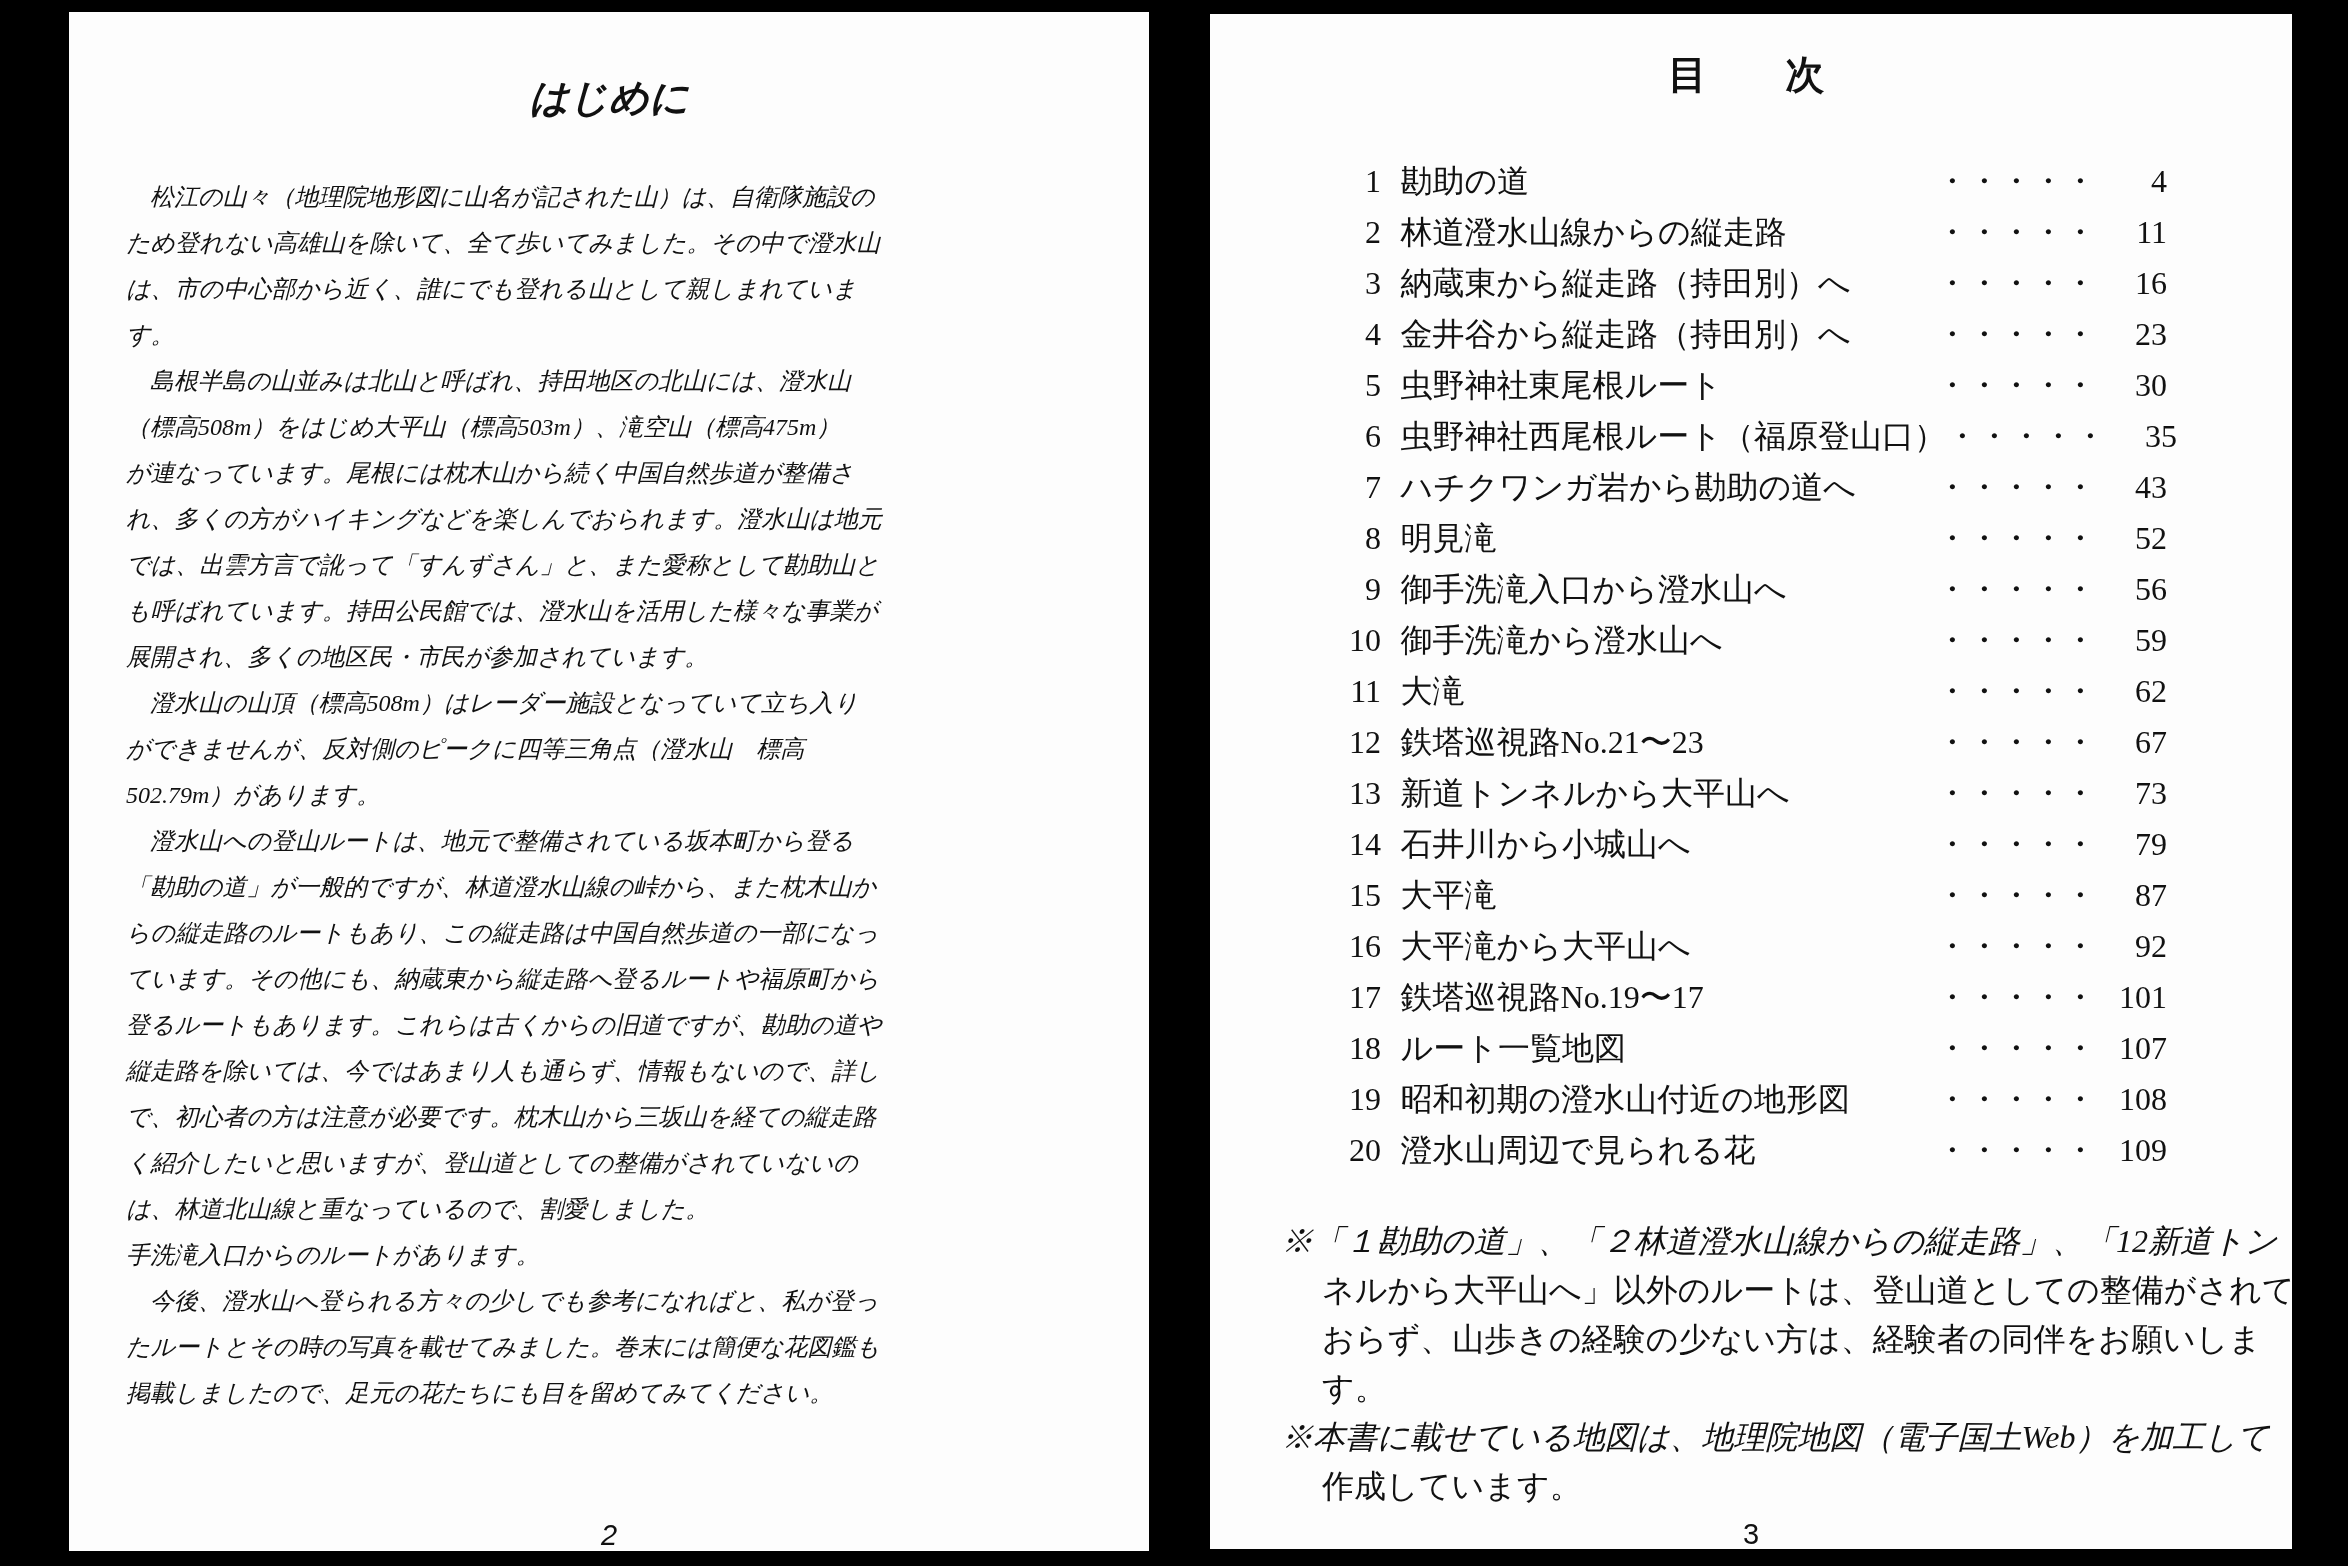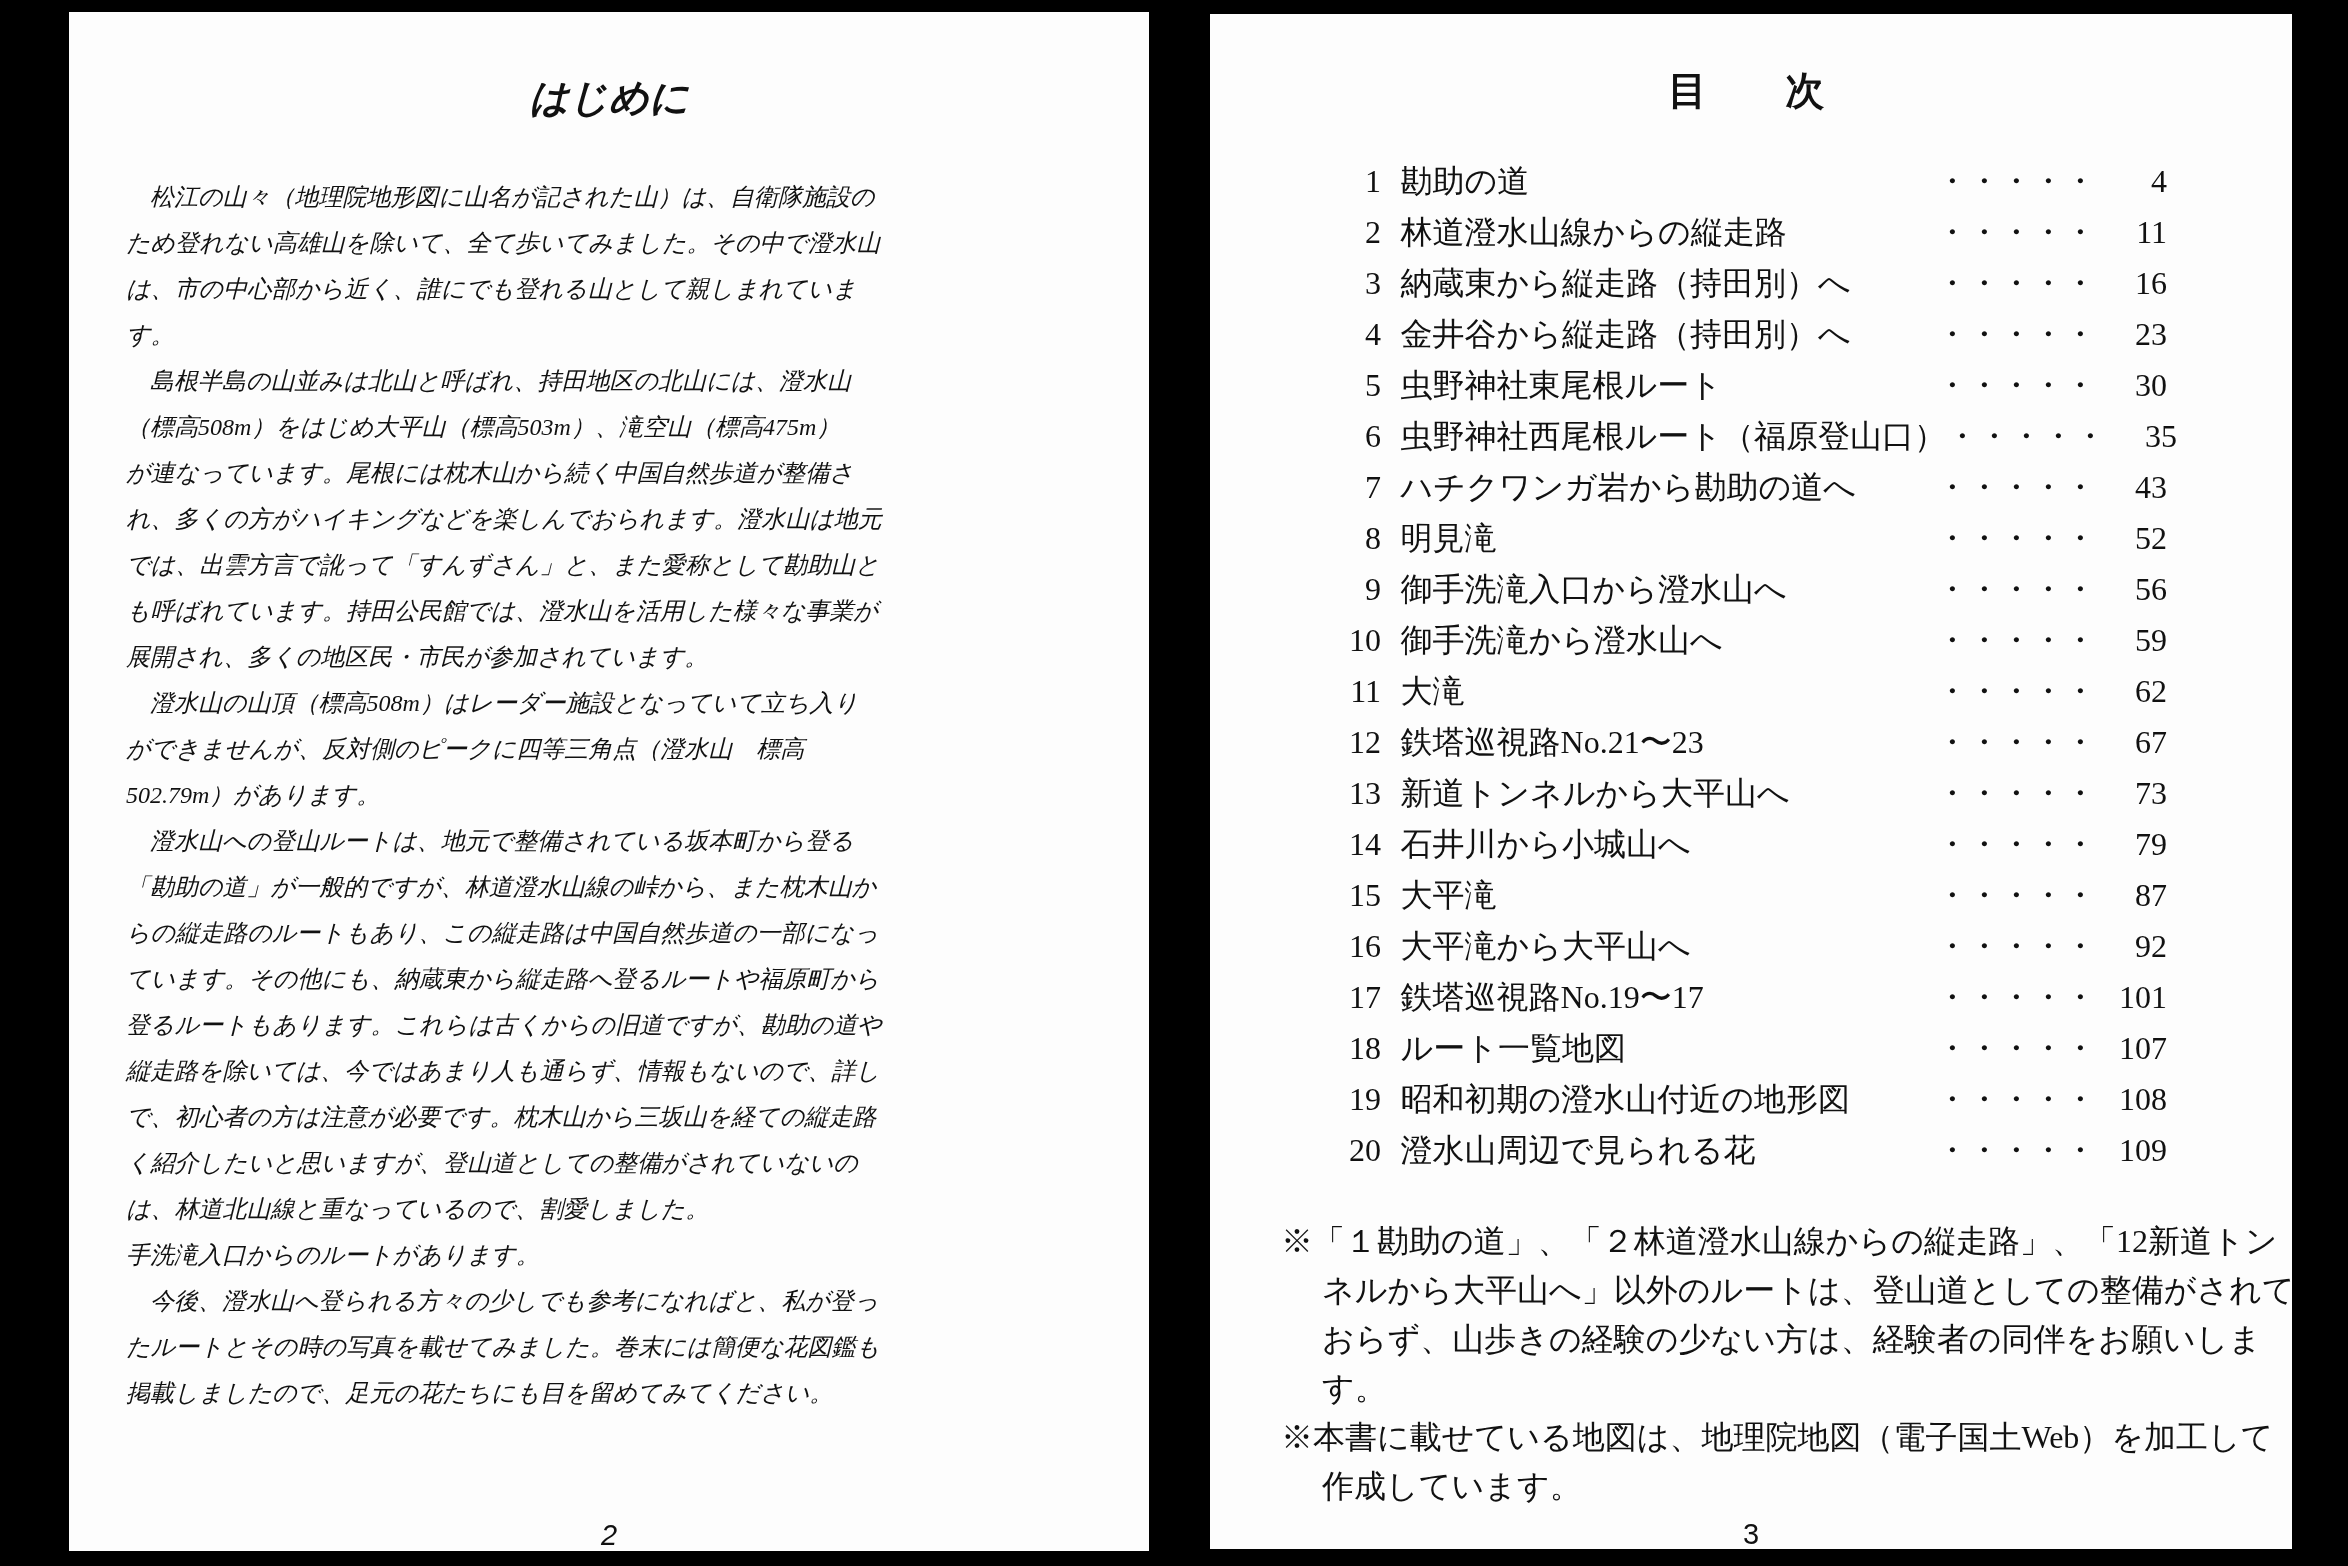--- a/index.html
+++ b/index.html
@@ -15,21 +15,21 @@
   #left-page{left:69px;top:11.8px;width:1080px;height:1539px;font-style:italic;}
   #right-page{left:1210px;top:13.7px;width:1082px;height:1535px;}
 
   .doc-title{
     position:absolute;left:0;width:100%;
     text-align:center;
     font-size:39px;font-weight:bold;
     white-space:pre;
   }
   #left-page .doc-title{top:59px;}
-  #right-page .doc-title{top:50px;letter-spacing:19.6px;padding-left:10px;box-sizing:border-box;}
+  #right-page .doc-title{top:34px;letter-spacing:19.6px;padding-left:10px;box-sizing:border-box;}
 
   .body-text{
     position:absolute;left:57px;top:162px;width:990px;
     font-size:24px;line-height:46px;
   }
   .body-line{white-space:pre;}
 
   .toc{
     position:absolute;left:130px;top:142px;width:827px;
     font-size:32px;
@@ -38,21 +38,21 @@
   .toc-num{width:41px;text-align:right;white-space:pre;flex:none;}
   .toc-label{margin-left:19.6px;flex:1;white-space:pre;overflow:visible;}
   .toc-dots{white-space:pre;margin-right:5.9px;flex:none;}
   .toc-page{width:65px;text-align:right;white-space:pre;flex:none;}
 
   .notes{
     position:absolute;left:71px;top:1203px;width:951px;
     font-size:32px;line-height:49px;
   }
   .fn-line{white-space:pre;padding-left:41px;}
-  .fn-lines .fn-line:first-child{padding-left:0;}
+  .fn-lines .fn-line:first-child{padding-left:0;font-style:italic;}
 
   .page-number{
     position:absolute;left:0;width:100%;text-align:center;
     font-size:29px;
     font-family:"Liberation Sans","DejaVu Sans",sans-serif;
   }
   #left-page .page-number{top:1507px;}
   #right-page .page-number{top:1504px;}
 </style>
 </head>

